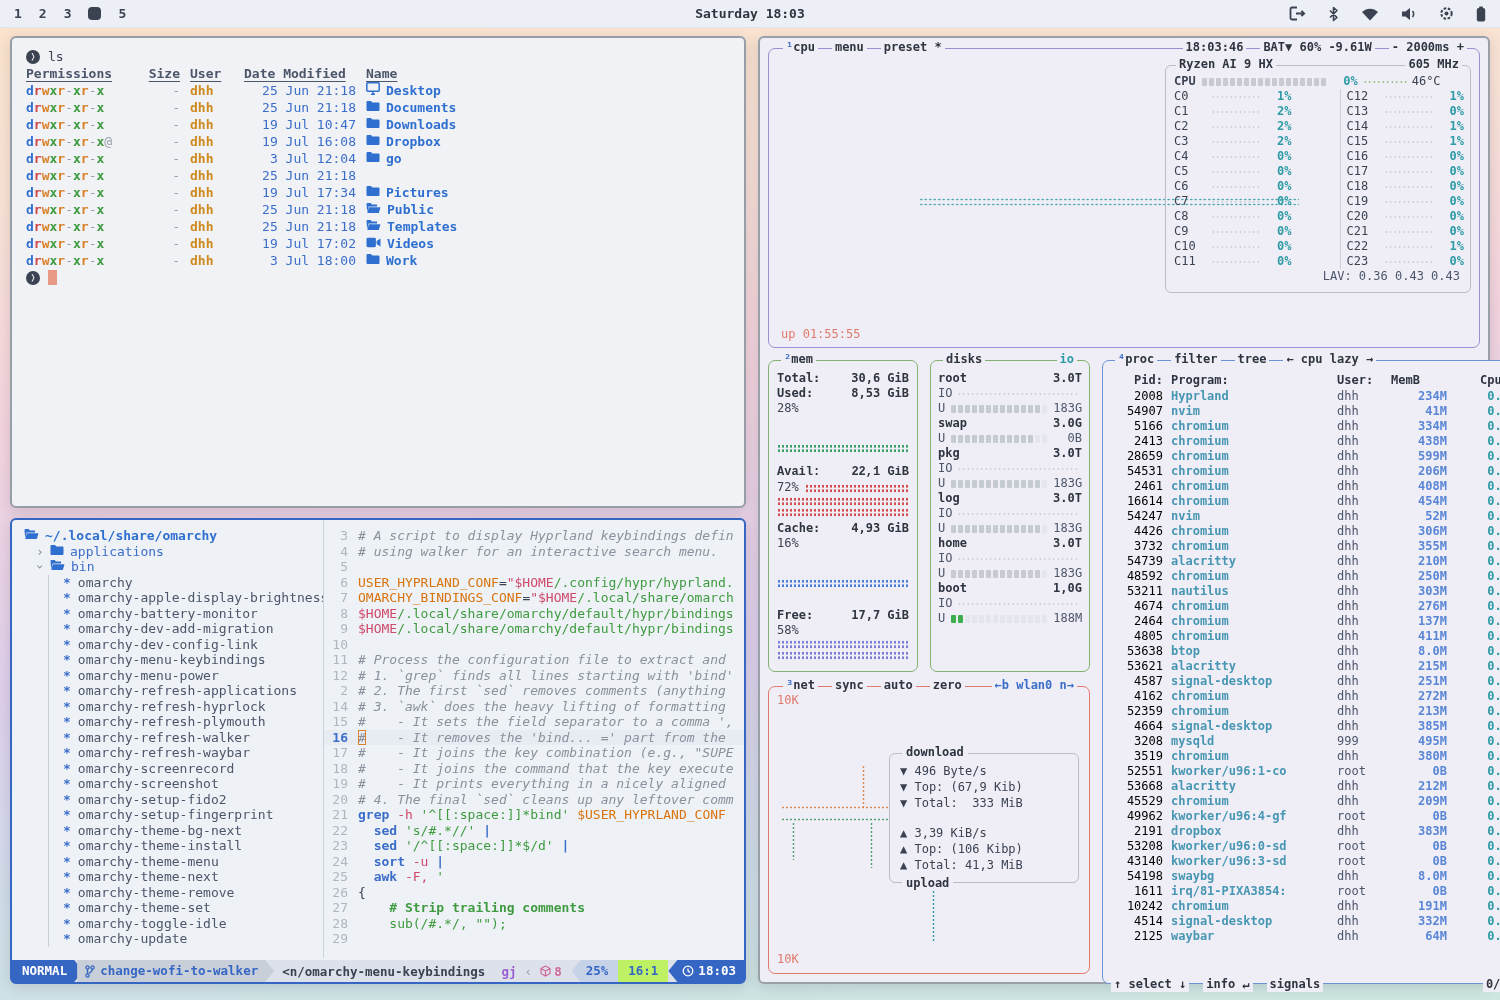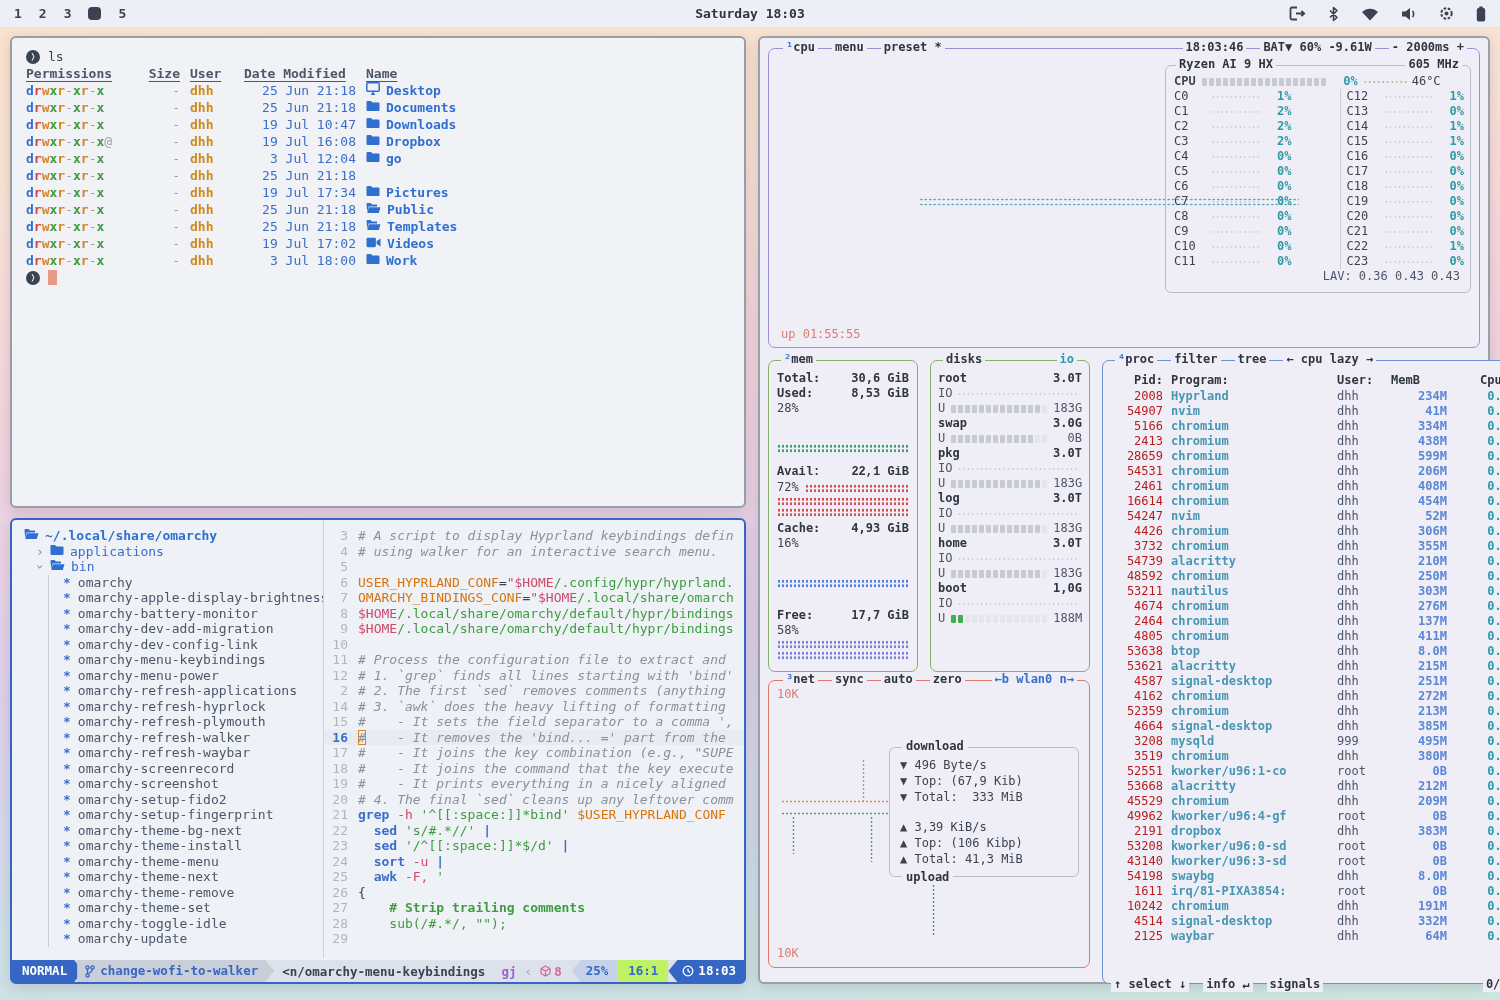--- a/index.html
+++ b/index.html
@@ -93,21 +93,21 @@
   .cores-col{flex:1;}
   .cores-col + .cores-col{border-left:1px solid #c9ced8;padding-left:6px;}
   .core-row{display:flex;align-items:center;height:15px;}
   .core-name{width:32px;color:#3b4252;}
   .lead{flex:1;height:4px;margin:0 5px;background-image:radial-gradient(circle,#c3c8d1 0.9px,transparent 1.05px);background-size:4.5px 4px;background-position:left center;}
   .pct{color:#2e9ba6;font-weight:bold;min-width:26px;text-align:right;}
   .lav{text-align:right;color:#4c566a;padding-right:4px;}
   .uptime{position:absolute;left:12px;bottom:5px;color:#e0796a;}
   .cpu-trace{position:absolute;left:150px;top:148px;width:380px;height:10px;background-image:radial-gradient(circle,#2e9ba6 0.9px,transparent 1.05px);background-size:4.5px 5px;opacity:.8;}
   .mid-grid{display:grid;grid-template-columns:322px 1fr;gap:12px;height:624px;}
-  .left-col{display:grid;grid-template-rows:312px 288px;gap:8px;}
+  .left-col{display:grid;grid-template-rows:312px 288px;gap:14px;}
   .md-row{display:grid;grid-template-columns:150px 160px;gap:12px;}
   .mem-box{border:1.5px solid #83b26e;padding:10px 8px 4px 8px;}
   .mem-row{display:flex;justify-content:space-between;height:15px;}
   .mem-label{color:#2e3440;font-weight:bold;}
   .mem-val{color:#2e3440;font-weight:bold;}
   .mem-pct{color:#3b4252;height:15px;}
   .strip{height:9px;margin:2px 0;background-image:radial-gradient(circle,var(--c) 1.1px,transparent 1.25px);background-size:4px 4.5px;}
   .disks-box{border:1.5px solid #83b26e;padding:10px 7px 4px 7px;}
   .dk-title{display:flex;justify-content:space-between;height:15px;font-weight:bold;color:#2e3440;}
   .dk-io{display:flex;align-items:center;height:15px;color:#4c566a;}
@@ -121,21 +121,21 @@
   .ni-title.bottom{top:auto;bottom:-9px;}
   .ni-row{height:16px;color:#3b4252;white-space:pre;}
   .dotv{position:absolute;width:5px;background-image:radial-gradient(circle,var(--c) 1px,transparent 1.15px);background-size:5px 4px;}
   .doth{position:absolute;height:5px;background-image:radial-gradient(circle,var(--c) 1px,transparent 1.15px);background-size:4px 5px;}
   .proc-box{border:1.5px solid #6a93d8;padding:12px 6px 10px 8px;}
   .proc-head{display:grid;grid-template-columns:52px 158px 46px 56px 1fr 36px 10px;column-gap:8px;font-weight:bold;color:#2e3440;height:16px;}
   .proc-head .ph-pid{text-align:right;}
   .proc-head .ph-cpu{text-align:right;}
   .proc-rows{height:556px;overflow:hidden;}
   .proc-row{display:grid;grid-template-columns:52px 158px 46px 56px 1fr 36px 10px;column-gap:8px;height:15px;align-items:center;}
-  .pr-pid{text-align:right;color:#b91c1c;}
+  .pr-pid{text-align:right;color:#000000;}
   .pr-prog{color:#4796b3;font-weight:bold;overflow:hidden;white-space:nowrap;}
   .pr-user{color:#4c566a;}
   .pr-mem{text-align:right;color:#5a86d6;font-weight:bold;}
   .pr-cpu{text-align:right;color:#2e9ba6;font-weight:bold;}
   .proc-foot{position:absolute;bottom:-9px;left:8px;right:8px;display:flex;gap:14px;}
   .proc-foot .tab{background:#efeef6;padding:0 3px;font-weight:bold;color:#2e3440;}
   .proc-foot .cnt{margin-left:auto;background:#efeef6;padding:0 3px;font-weight:bold;color:#2e3440;}
 </style>
 </head>
 <body>

